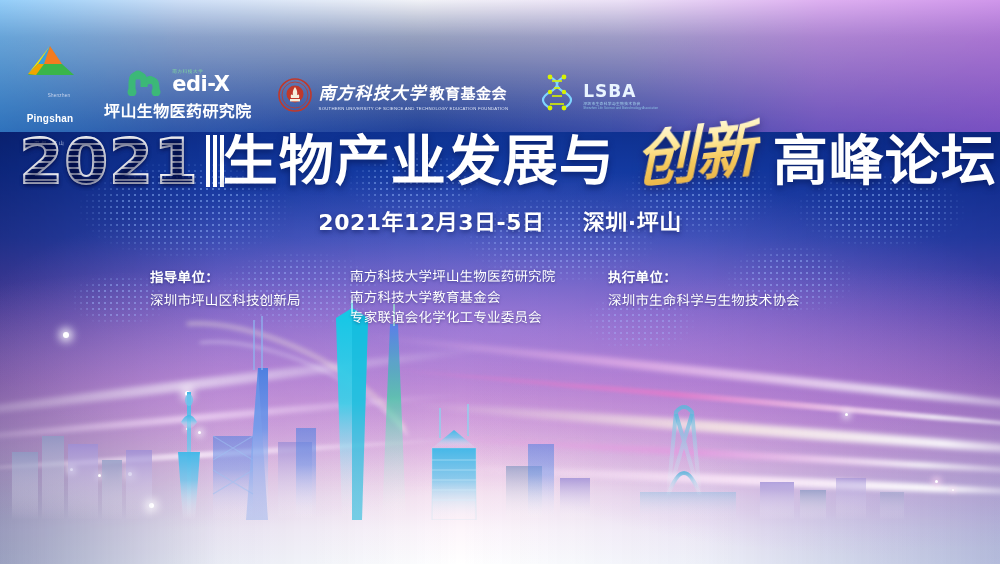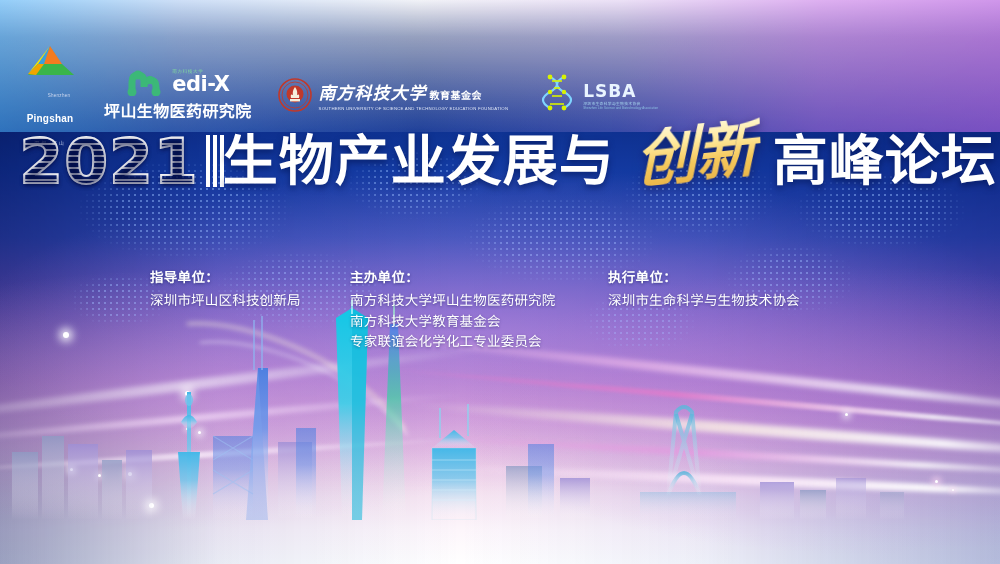--- a/index.html
+++ b/index.html
@@ -152,21 +152,21 @@
     font-family:"DejaVu Sans",sans-serif;
   }
 
   .logo-sustech{ gap:7px; }
   .st-text{ display:flex; flex-direction:column; gap:2px; }
   .st-cn{ display:flex; align-items:baseline; gap:3px; }
   .st-cn-big{
     font-size:17px; font-weight:700; color:#fff; letter-spacing:1px;
     font-family:"DejaVu Serif",serif; font-style:italic;
   }
-  .st-cn-small{ font-size:10px; font-weight:700; color:#fff; letter-spacing:.5px; }
+  .st-cn-small{ font-size:15px; font-weight:700; color:#fff; letter-spacing:.5px; }
   .st-en{ font-size:4.3px; color:#dfe6f5; letter-spacing:.22px; white-space:nowrap; }
 
   .logo-lsba{ gap:3px; }
   .lsba-text{ display:flex; flex-direction:column; }
   .lsba-word{
     font-size:17px; font-weight:700; color:#e9f4ff; letter-spacing:1px;
     font-family:"DejaVu Sans",sans-serif;
   }
   .lsba-cn{ font-size:3.8px; color:#a9d8f0; letter-spacing:.3px; white-space:nowrap; }
   .lsba-cn2{ font-size:2.8px; color:#8fc4e4; letter-spacing:.15px; white-space:nowrap; }
@@ -542,30 +542,34 @@
   </div>
 
   <div class="title-row">
     <span class="t-2021" data-txt="2021">2021</span>
     <span class="t-bar"></span>
     <span class="t-cn">生物产业发展与</span>
     <span class="t-gold">创新</span>
     <span class="t-cn" style="margin-left:0;">高峰论坛</span>
   </div>
 
+  <div class="date-line">
+    <span>2021年12月3日-5日</span>
+    <span class="date-sep"></span>
+    <span>深圳·坪山</span>
+  </div>
 
   <div class="orgs">
 
     <div class="org-col c1">
       <div class="org-title">指导单位：</div>
       <div class="org-item">深圳市坪山区科技创新局</div>
     </div>
 
     <div class="org-col c2">
-      <div class="org-title">主办单位：</div>
       <div class="org-item">南方科技大学坪山生物医药研究院</div>
       <div class="org-item">南方科技大学教育基金会</div>
       <div class="org-item">专家联谊会化学化工专业委员会</div>
     </div>
 
     <div class="org-col c3">
       <div class="org-title">执行单位：</div>
       <div class="org-item">深圳市生命科学与生物技术协会</div>
     </div>
   </div>

